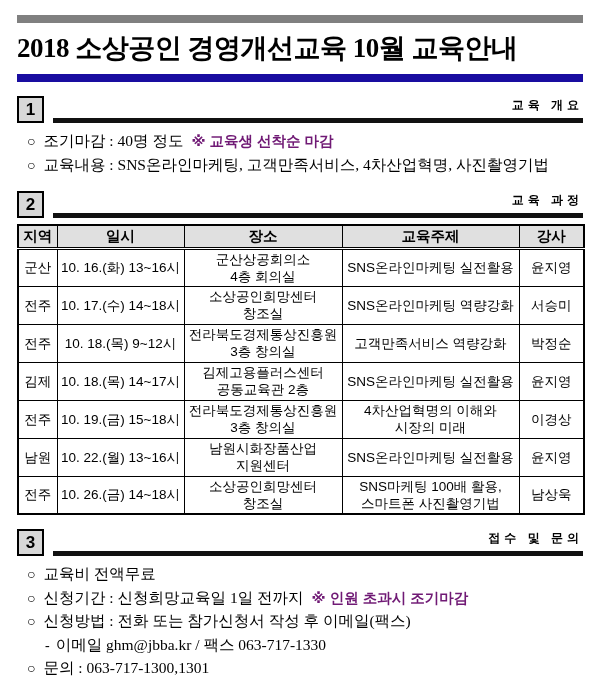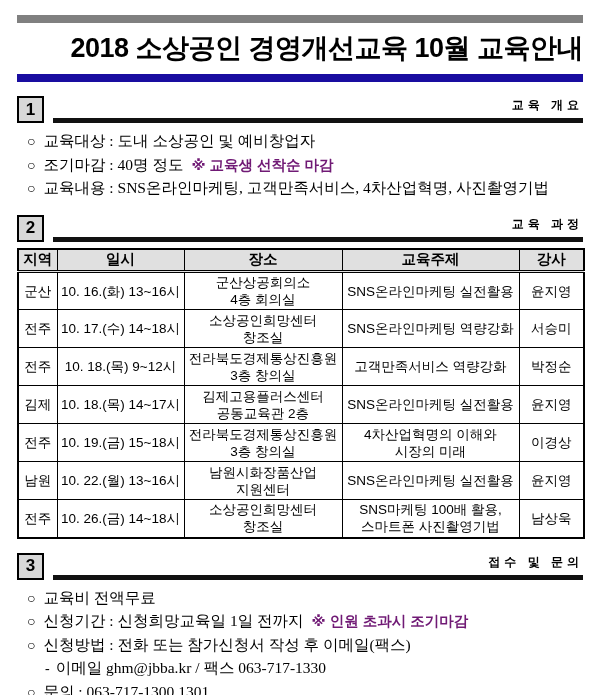--- a/index.html
+++ b/index.html
@@ -10,22 +10,22 @@
   }
   .page { padding: 0 17px; }
 
   
   .top-bar {
     margin-top: 15px;
     height: 8px;
     background: #808080;
   }
   .doc-title {
-    text-align: right;
-    font-family: Liberation Sans, sans-serif;
+    text-align: left;
+    font-family: Liberation Serif, serif;
     font-weight: bold;
     font-size: 27px;
     letter-spacing: -0.5px;
     margin-top: 9px;
     margin-bottom: 9px;
     line-height: 33px;
   }
   .title-bar {
     height: 8px;
     background: #190da0;
@@ -129,21 +129,20 @@
   <div class="title-bar"></div>
 
   <div class="sec-head">
     <div class="badge">1</div>
     <div class="sec-right">
       <div class="sec-title">교육 개요</div>
       <div class="sec-rule"></div>
     </div>
   </div>
   <ul class="bullets">
-    <li><span class="bullet-char">○</span><span>교육대상 : 도내 소상공인 및 예비창업자</span><span class="alert"></span></li>
     <li><span class="bullet-char">○</span><span>조기마감 : 40명 정도</span><span class="alert">※ 교육생 선착순 마감</span></li>
     <li><span class="bullet-char">○</span><span>교육내용 : SNS온라인마케팅, 고객만족서비스, 4차산업혁명, 사진촬영기법</span><span class="alert"></span></li>
   </ul>
 
   <div class="sec-head">
     <div class="badge">2</div>
     <div class="sec-right">
       <div class="sec-title">교육 과정</div>
       <div class="sec-rule"></div>
     </div>

